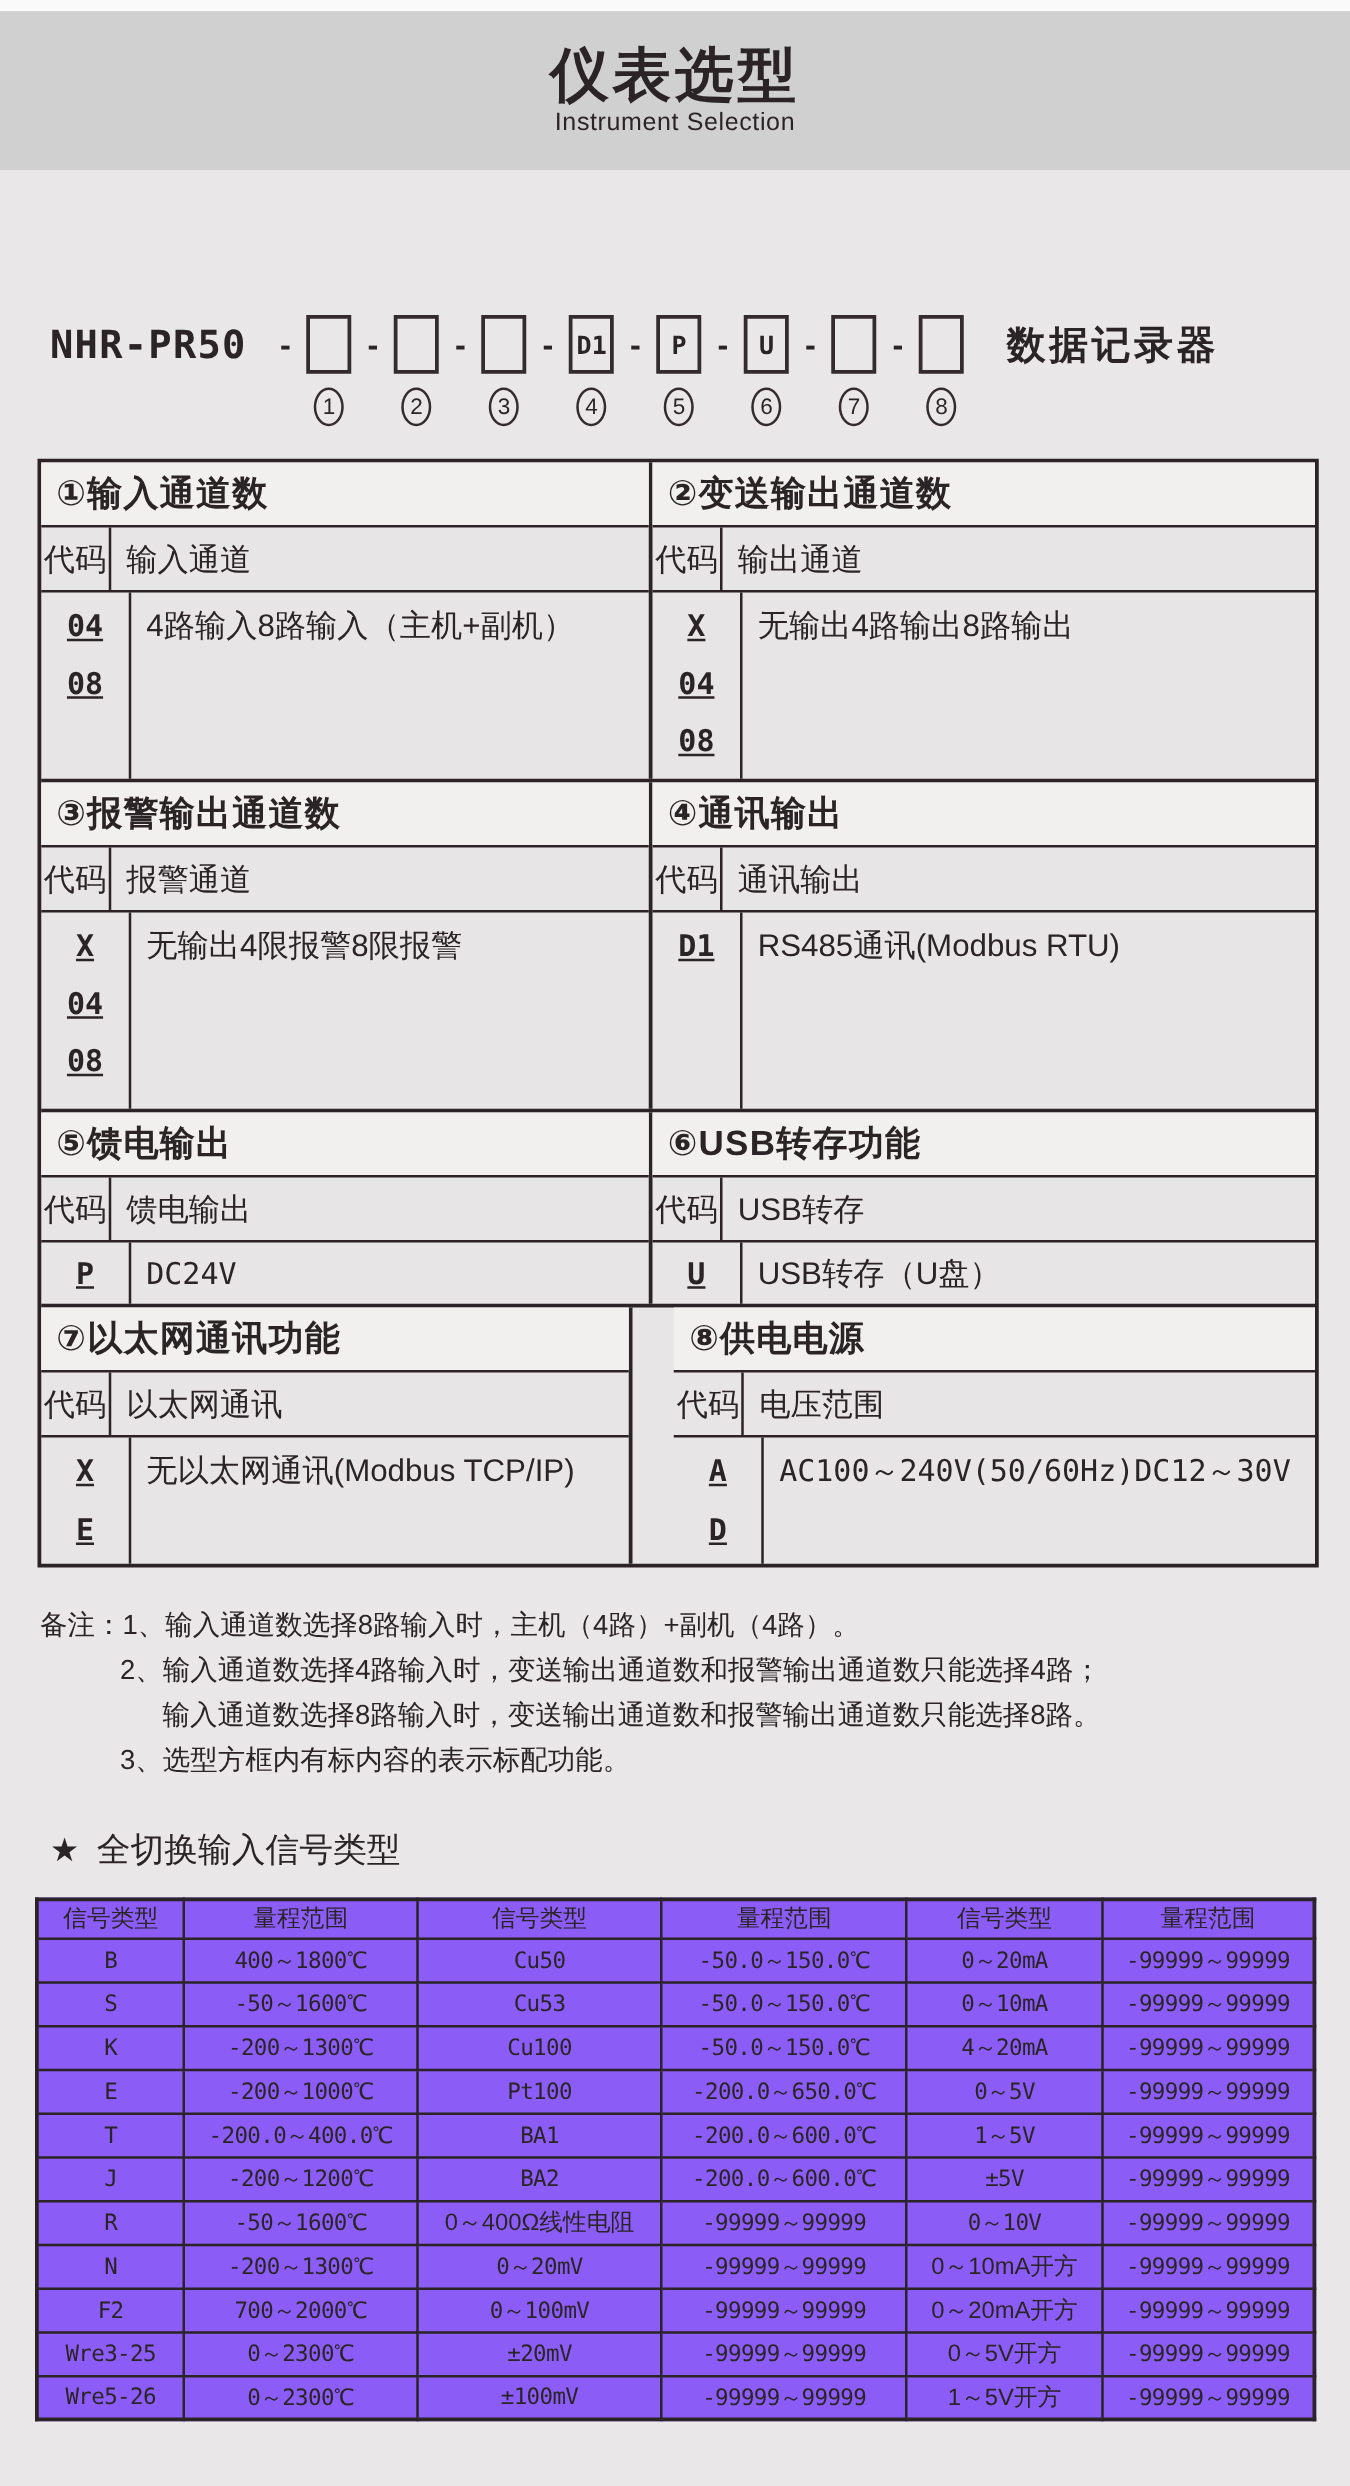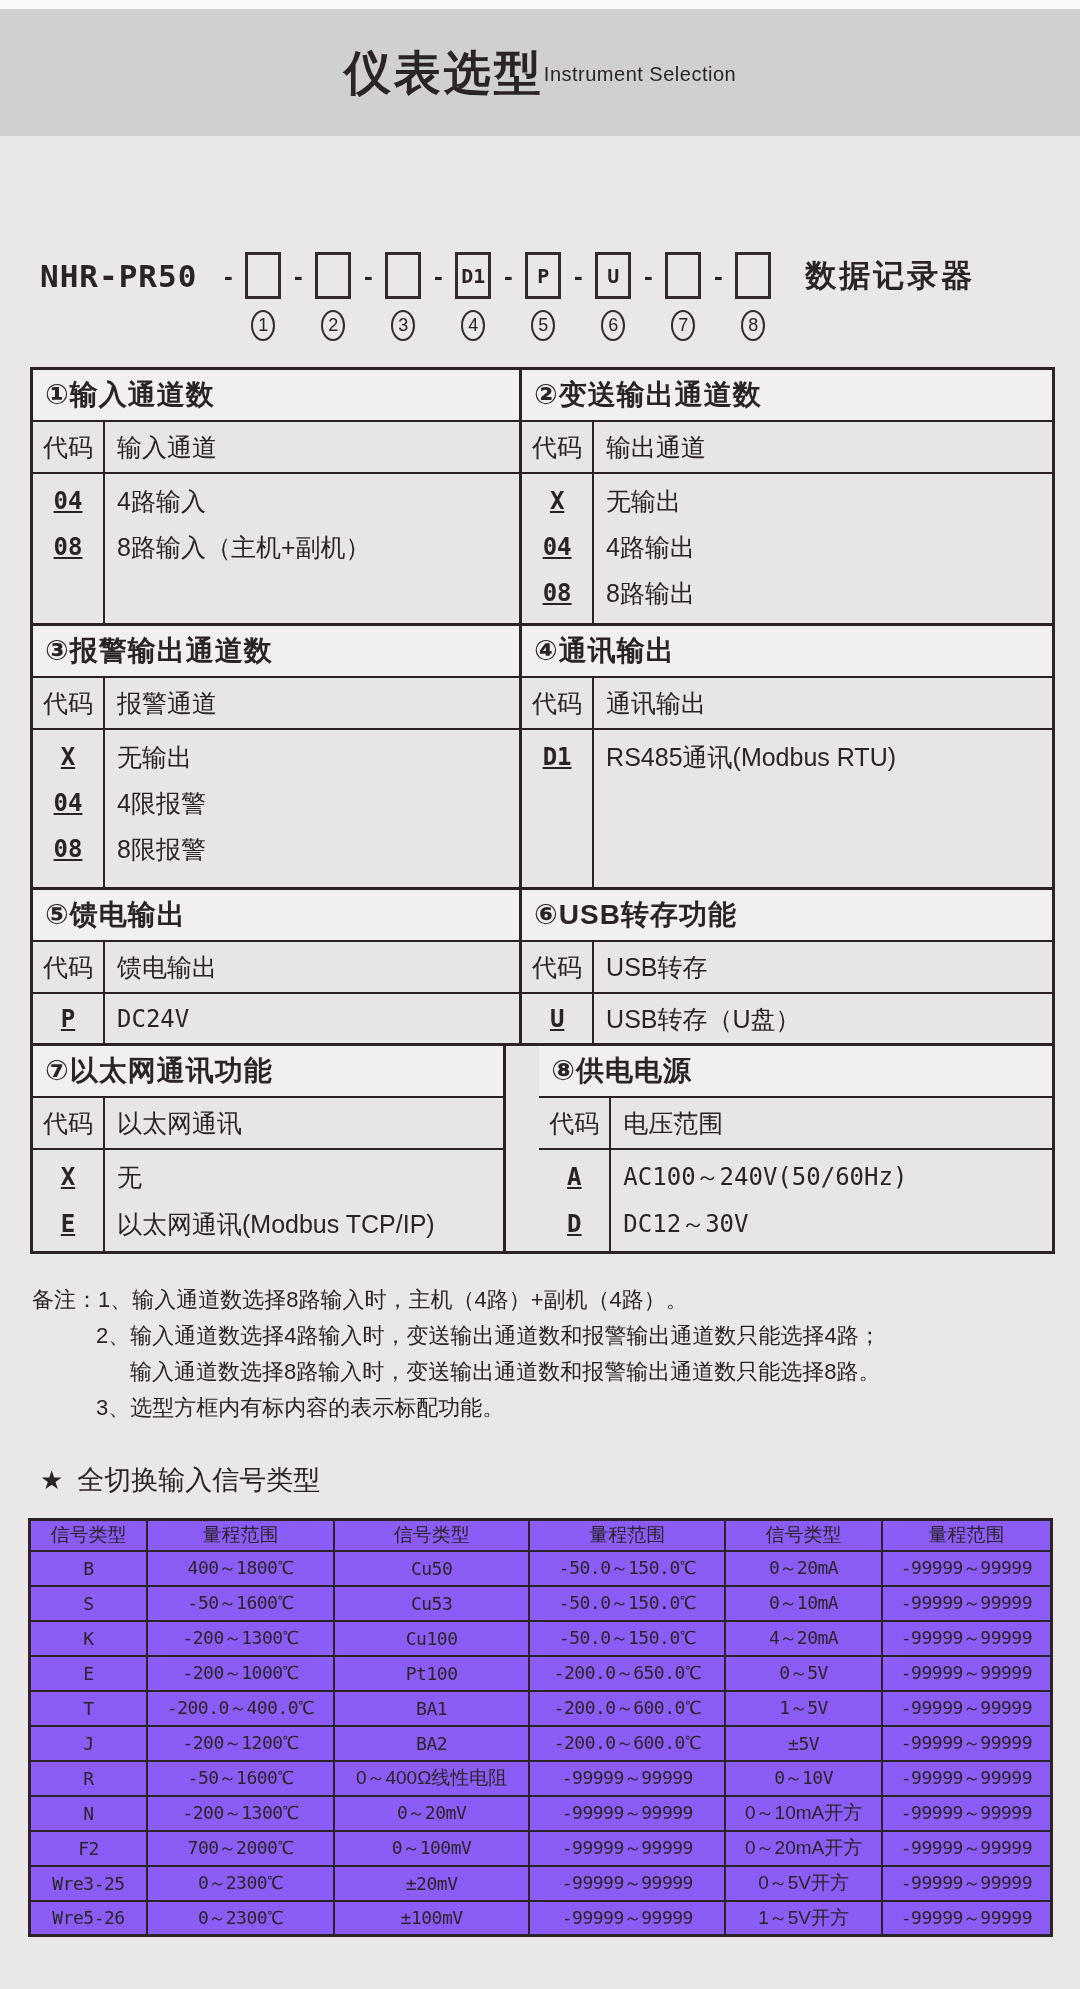--- a/index.html
+++ b/index.html
@@ -6,21 +6,21 @@
   html,body { margin:0; padding:0; }
   body {
     width:1080px; height:1989px; overflow:hidden;
     background:#e9e7e7; color:#2b2426;
     font-family:"Liberation Sans","DejaVu Sans",sans-serif;
   }
   .mono { font-family:"DejaVu Sans Mono","Liberation Mono",monospace; }
 
   
   .top-strip { height:9px; background:#fafafa; }
-  .banner { height:127px; background:#d1d0d1; display:flex; flex-direction:row; align-items:center; justify-content:center; }
+  .banner { height:127px; background:#d1d0d1; display:flex; flex-direction:column; align-items:center; justify-content:center; }
   .banner-title { font-size:47px; font-weight:bold; letter-spacing:3px; line-height:1.05; }
   .banner-sub { font-size:20px; margin-top:3px; letter-spacing:0.5px; }
 
   
   .model-row { display:flex; align-items:flex-start; margin:116px 0 0 40px;gap:16px; }
   .model-prefix { font-size:31px; font-weight:bold; line-height:48px; letter-spacing:1px; }
   .model-seq { display:flex; align-items:flex-start; }
   .model-dash { width:30px; text-align:center; line-height:48px; font-size:26px; font-weight:bold; }
   .model-slot { display:flex; flex-direction:column; align-items:center; width:40px; }
   .model-box { width:36px; height:47px; border:3px solid #332b2d; display:flex; align-items:center; justify-content:center; font-size:20px; font-weight:bold; }
@@ -29,25 +29,25 @@
 
   
   .sel-table { width:1025px; margin:26px 0 0 30px; border:3px solid #2b2325; background:#e7e5e5; }
   .band { display:flex; border-bottom:3px solid #2b2325; }
   .band:last-child { border-bottom:none;gap:33px; }
   .sec { display:flex; flex-direction:column; }
   .sec-left { width:48%; border-right:3px solid #2b2325; }
   .sec-right { width:52%; }
   .sec-title { height:52px; line-height:50px; background:#f1f0ef; font-size:28px; font-weight:bold; padding-left:12px; border-bottom:2px solid #2b2325; letter-spacing:1px; }
   .sec-head { display:flex; height:52px; border-bottom:2px solid #2b2325; flex:none; }
-  .code-cell { width:72px; border-right:2px solid #2b2325; display:flex; align-items:center; justify-content:center; font-size:25px; flex:none; }
+  .code-cell { width:56px; border-right:2px solid #2b2325; display:flex; align-items:center; justify-content:center; font-size:25px; flex:none; }
   .desc-cell { flex:1; display:flex; align-items:center; padding-left:12px; font-size:25px; }
   .sec-body { display:flex; }
   .code-col { width:72px; border-right:2px solid #2b2325; display:flex; flex-direction:column; align-items:center; padding-top:4px; flex:none; }
-  .desc-col { flex:1; display:flex; flex-direction:column; padding-left:12px; padding-top:4px; }
+  .desc-col { flex:1; display:flex; flex-direction:row; padding-left:12px; padding-top:4px;text-align:center; }
   .code-val { line-height:46px; font-size:24px; font-weight:bold;text-decoration:underline; }
   .desc-val { line-height:46px; font-size:25px; white-space:nowrap; }
   .desc-val.mono, .code-val.mono { font-size:24px; }
   .band-1 .sec-body { height:149px; }
   .band-2 .sec-body { height:157px; }
   .band-3 .sec-body { height:49px; }
   .band-3 .code-val, .band-3 .desc-val { line-height:42px; }
   .band-4 .sec-body { height:101px; }
   .band-4 .code-val, .band-4 .desc-val { line-height:47px; }
 

